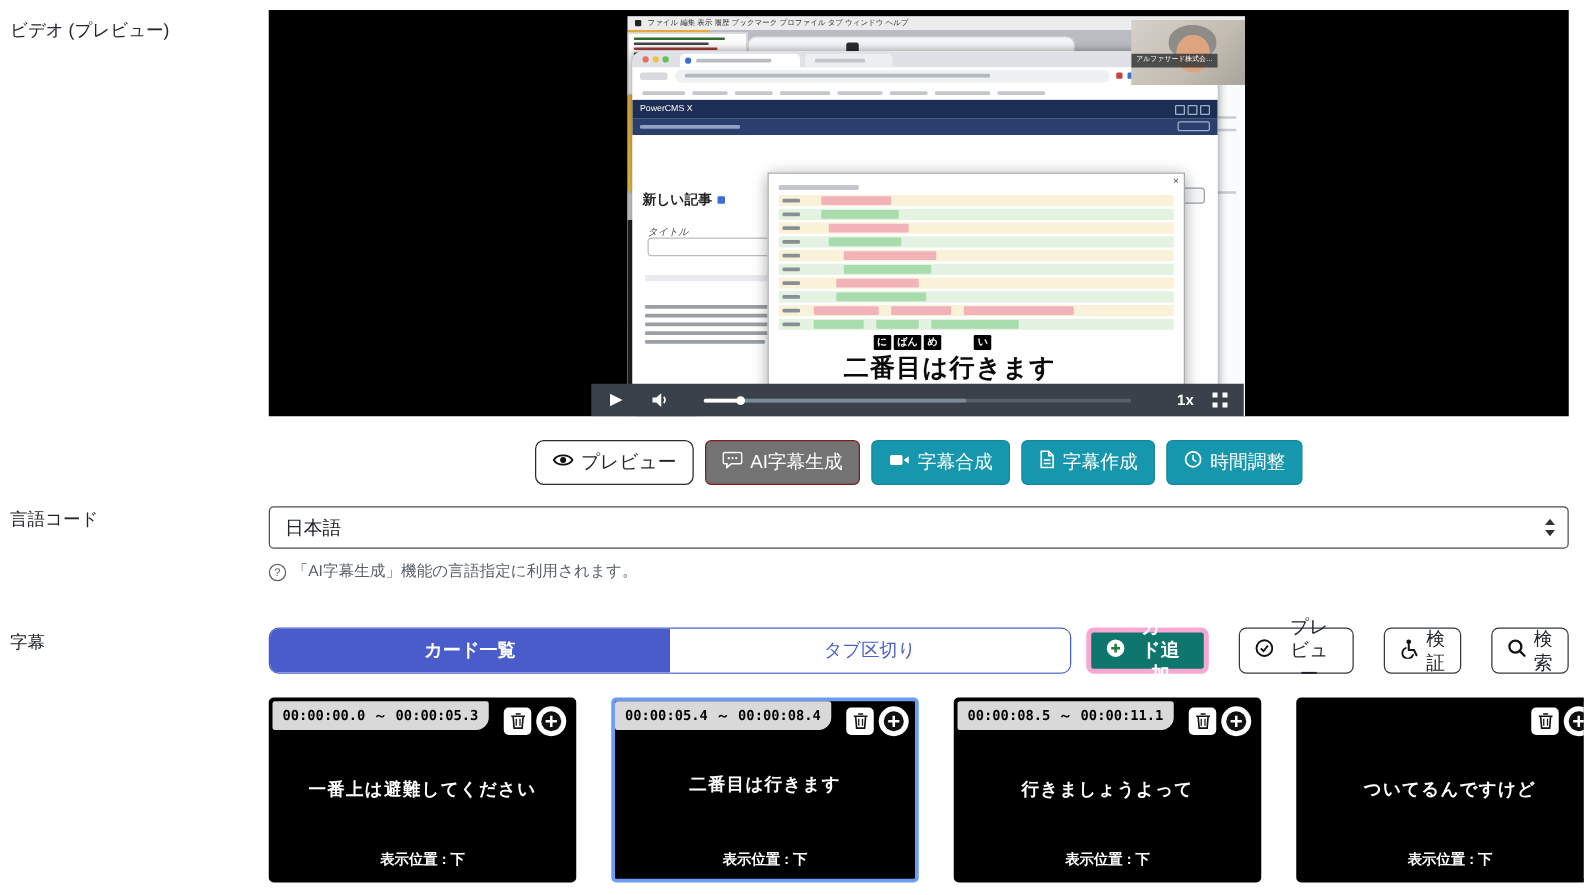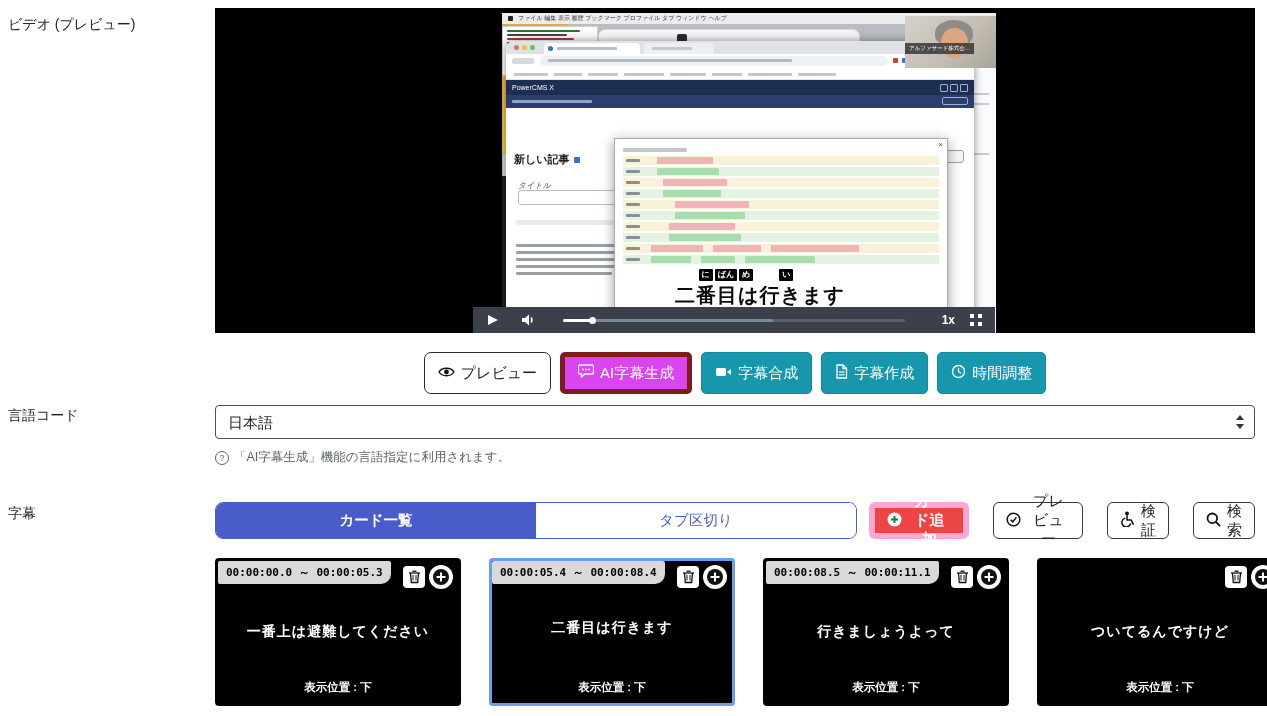--- a/index.html
+++ b/index.html
@@ -104,38 +104,38 @@
   .speed { position:absolute; right:40px; top:6px; font-size:12px; font-weight:bold; color:#fff; }
   .fs-btn { position:absolute; right:13px; top:7px; width:12px; height:12px; }
   .fs-btn i { position:absolute; width:4px; height:4px; border:2px solid #fff; }
   .fs1{left:0;top:0;border-right:none;border-bottom:none} .fs2{right:0;top:0;border-left:none;border-bottom:none}
   .fs3{left:0;bottom:0;border-right:none;border-top:none} .fs4{right:0;bottom:0;border-left:none;border-top:none}
 
   
   .toolbar { position:absolute; left:215px; top:352px; width:1040px; display:flex; justify-content:center; gap:9px; }
   .tbtn { display:inline-flex; align-items:center; gap:6px; font-size:15px; border-radius:5px; padding:7px 13px; cursor:pointer; line-height:1.2; }
   .btn-preview { background:#fff; border:1px solid #2b2b2b; color:#212529; border-radius:7px; }
-  .btn-green { background:#d946ef; border:5px solid #7f1d1d; color:#fff; }
+  .btn-green { background:#737373; border:1px solid #7f1d1d; color:#fff; }
   .btn-teal { background:#1797ad; border:1px solid #14879b; color:#fff; }
 
   
   .select-wrap { position:absolute; left:215px; top:405px; width:1040px; height:34px; }
   .select-wrap select { width:100%; height:100%; border:1px solid #495057; border-radius:4px; font-size:15px; padding:0 12px; appearance:none; -webkit-appearance:none; background:#fff; color:#212529; font-family:inherit; }
   .sel-arrow { position:absolute; right:10px; top:9px; pointer-events:none; }
   .help-row { position:absolute; left:215px; top:449px; font-size:12.5px; color:#5a6268; display:flex; align-items:center; gap:5px; }
   .qmark { display:inline-flex; width:14px; height:14px; border:1px solid #5a6268; border-radius:50%; font-size:9px; align-items:center; justify-content:center; color:#5a6268; }
 
   
   .subbar { position:absolute; left:215px; top:502px; width:1040px; height:37px; display:flex; align-items:stretch; }
   .tabgroup { width:642px; display:flex; border:1px solid #4a5cc9; border-radius:8px; overflow:hidden; flex:0 0 auto; }
   .tabgroup .tab { flex:1; display:flex; align-items:center; justify-content:center; font-size:14.5px; cursor:pointer; }
   .tab-active { background:#4a5cc9; color:#fff; font-weight:bold; }
   .tab-inactive { background:#fff; color:#4a5cc9; }
   .sbtn { display:inline-flex; align-items:center; gap:6px; font-size:15px; border-radius:6px; padding:0 12px; cursor:pointer; }
-  .sbtn-green { background:#ef4444; border:6px solid #f9a8d4; color:#fff; font-weight:bold; margin-left:12px; }
+  .sbtn-green { background:#0f766e; border:4px solid #f9a8d4; color:#fff; font-weight:bold; margin-left:12px; }
   .sbtn-white { background:#fff; border:1px solid #343a40; color:#212529; margin-left:24px; }
 
   
   .cards { position:absolute; left:215px; top:558px; width:1040px; display:flex; gap:28px; }
   .card { position:relative; width:246px; height:148px; background:#000; border:3px solid #000; border-radius:4px; flex:0 0 auto; cursor:pointer; }
   .card.selected { border-color:#6d9df2; }
   .badge { position:absolute; left:0; top:0; background:#d9d9d9; color:#000; font-family:"DejaVu Sans Mono","Liberation Mono",monospace; font-size:11px; font-weight:bold; padding:4px 8px; border-radius:2px 2px 10px 2px; }
   .cicons { position:absolute; right:5px; top:4px; display:flex; gap:4px; align-items:center; }
   .trash-btn { width:22px; height:22px; background:#fff; border-radius:4px; display:flex; align-items:center; justify-content:center; cursor:pointer; }
   .plusc-btn { width:24px; height:24px; background:#fff; border-radius:50%; display:flex; align-items:center; justify-content:center; cursor:pointer; }

